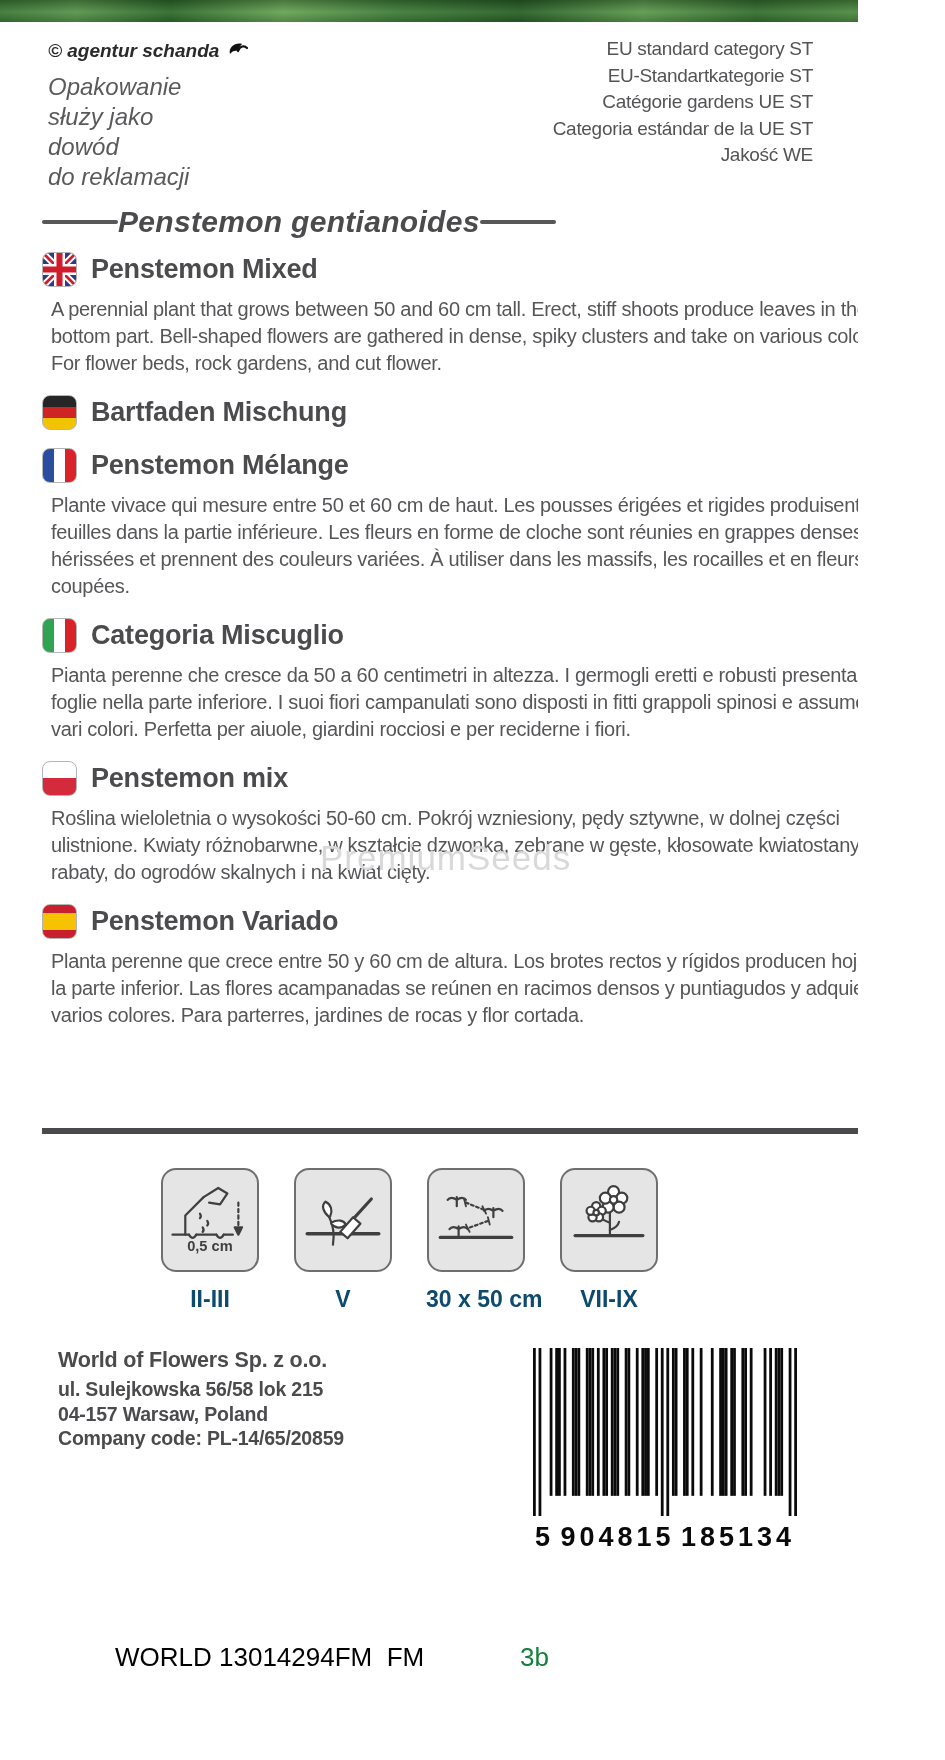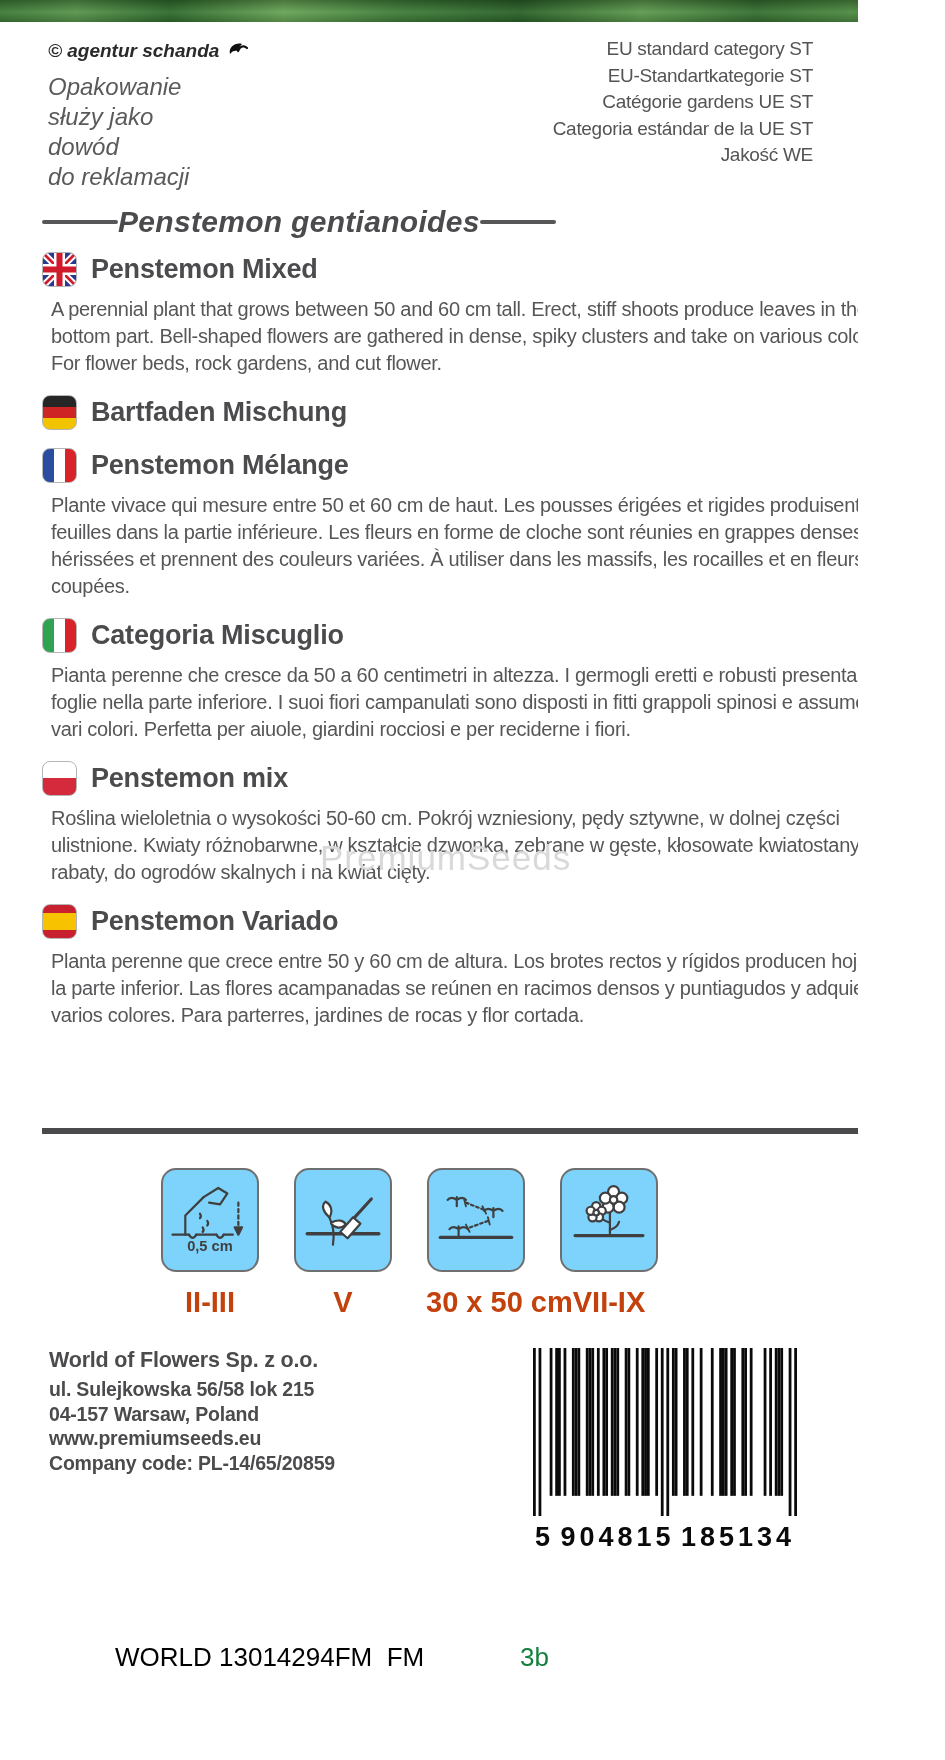--- a/index.html
+++ b/index.html
@@ -35,25 +35,25 @@
   .sec-title{font-size:27px;font-weight:bold;color:#4b4b4e;letter-spacing:-0.2px;}
   .sec-text{margin:9px;font-size:20px;line-height:27px;letter-spacing:-0.3px;color:#565659;width:860px;}
   .watermark{position:absolute;left:320px;top:838px;font-size:35px;color:#d9d9d9;letter-spacing:1px;
              font-weight:normal;}
   
   .divider{position:absolute;left:42px;top:1128px;width:858px;height:6px;background:#4a4a4d;}
   
   .picto-row{position:absolute;left:160px;top:1168px;display:flex;gap:33px;}
   .picto{width:100px;text-align:center;}
   .picto-box{width:98px;height:104px;border:2.5px solid #6f6f6f;border-radius:15px;box-sizing:border-box;
-             display:flex;align-items:center;justify-content:center;background:#7dd3fc;margin:0 auto;}
-  .picto-label{margin-top:14px;font-size:29px;font-weight:bold;color:#c2410c;white-space:nowrap;}
+             display:flex;align-items:center;justify-content:center;background:#e5e5e5;margin:0 auto;}
+  .picto-label{margin-top:14px;font-size:23px;font-weight:bold;color:#0c4a6e;white-space:nowrap;}
   .picto svg{stroke:#3f3f3f;fill:none;stroke-width:2.4;stroke-linecap:round;stroke-linejoin:round;}
   
-  .company{position:absolute;left:49px;top:1348px;color:#4b4b4e;}
+  .company{position:absolute;left:58px;top:1348px;color:#4b4b4e;}
   .company-name{font-size:21.5px;font-weight:bold;margin-bottom:4px;letter-spacing:-0.2px;}
   .company-line{font-size:19.5px;font-weight:bold;line-height:24.5px;letter-spacing:-0.2px;}
   .barcode-wrap{position:absolute;left:533px;top:1348px;width:264px;}
   .barcode-digits{display:flex;justify-content:space-between;padding:0 2px;margin-top:2px;
                   font-size:27px;font-weight:bold;color:#0a0a0a;letter-spacing:4px;}
   
   .footer-left{position:absolute;left:115px;top:1642px;font-size:26px;color:#000;white-space:pre;}
   .footer-right{position:absolute;left:520px;top:1642px;font-size:26px;color:#15803d;}
 </style>
 </head>
@@ -232,21 +232,20 @@
       </div>
       <div class="picto-label">VII-IX</div>
     </div>
 
   </div>
 
   <div class="company">
     <div class="company-name">World of Flowers Sp. z o.o.</div>
     <div class="company-line">ul. Sulejkowska 56/58 lok 215</div>
     <div class="company-line">04-157 Warsaw, Poland</div>
-    <div class="company-line">www.premiumseeds.eu</div>
     <div class="company-line">Company code: PL-14/65/20859</div>
   </div>
 
   <div class="barcode-wrap">
     <div><svg viewBox="0 0 95 100" preserveAspectRatio="none" width="264" height="168">
           <rect x="0" y="0" width="1" height="100" fill="#0a0a0a"></rect>
           <rect x="2" y="0" width="1" height="100" fill="#0a0a0a"></rect>
           <rect x="6" y="0" width="1" height="88" fill="#0a0a0a"></rect>
           <rect x="8" y="0" width="1" height="88" fill="#0a0a0a"></rect>
           <rect x="9" y="0" width="1" height="88" fill="#0a0a0a"></rect>

